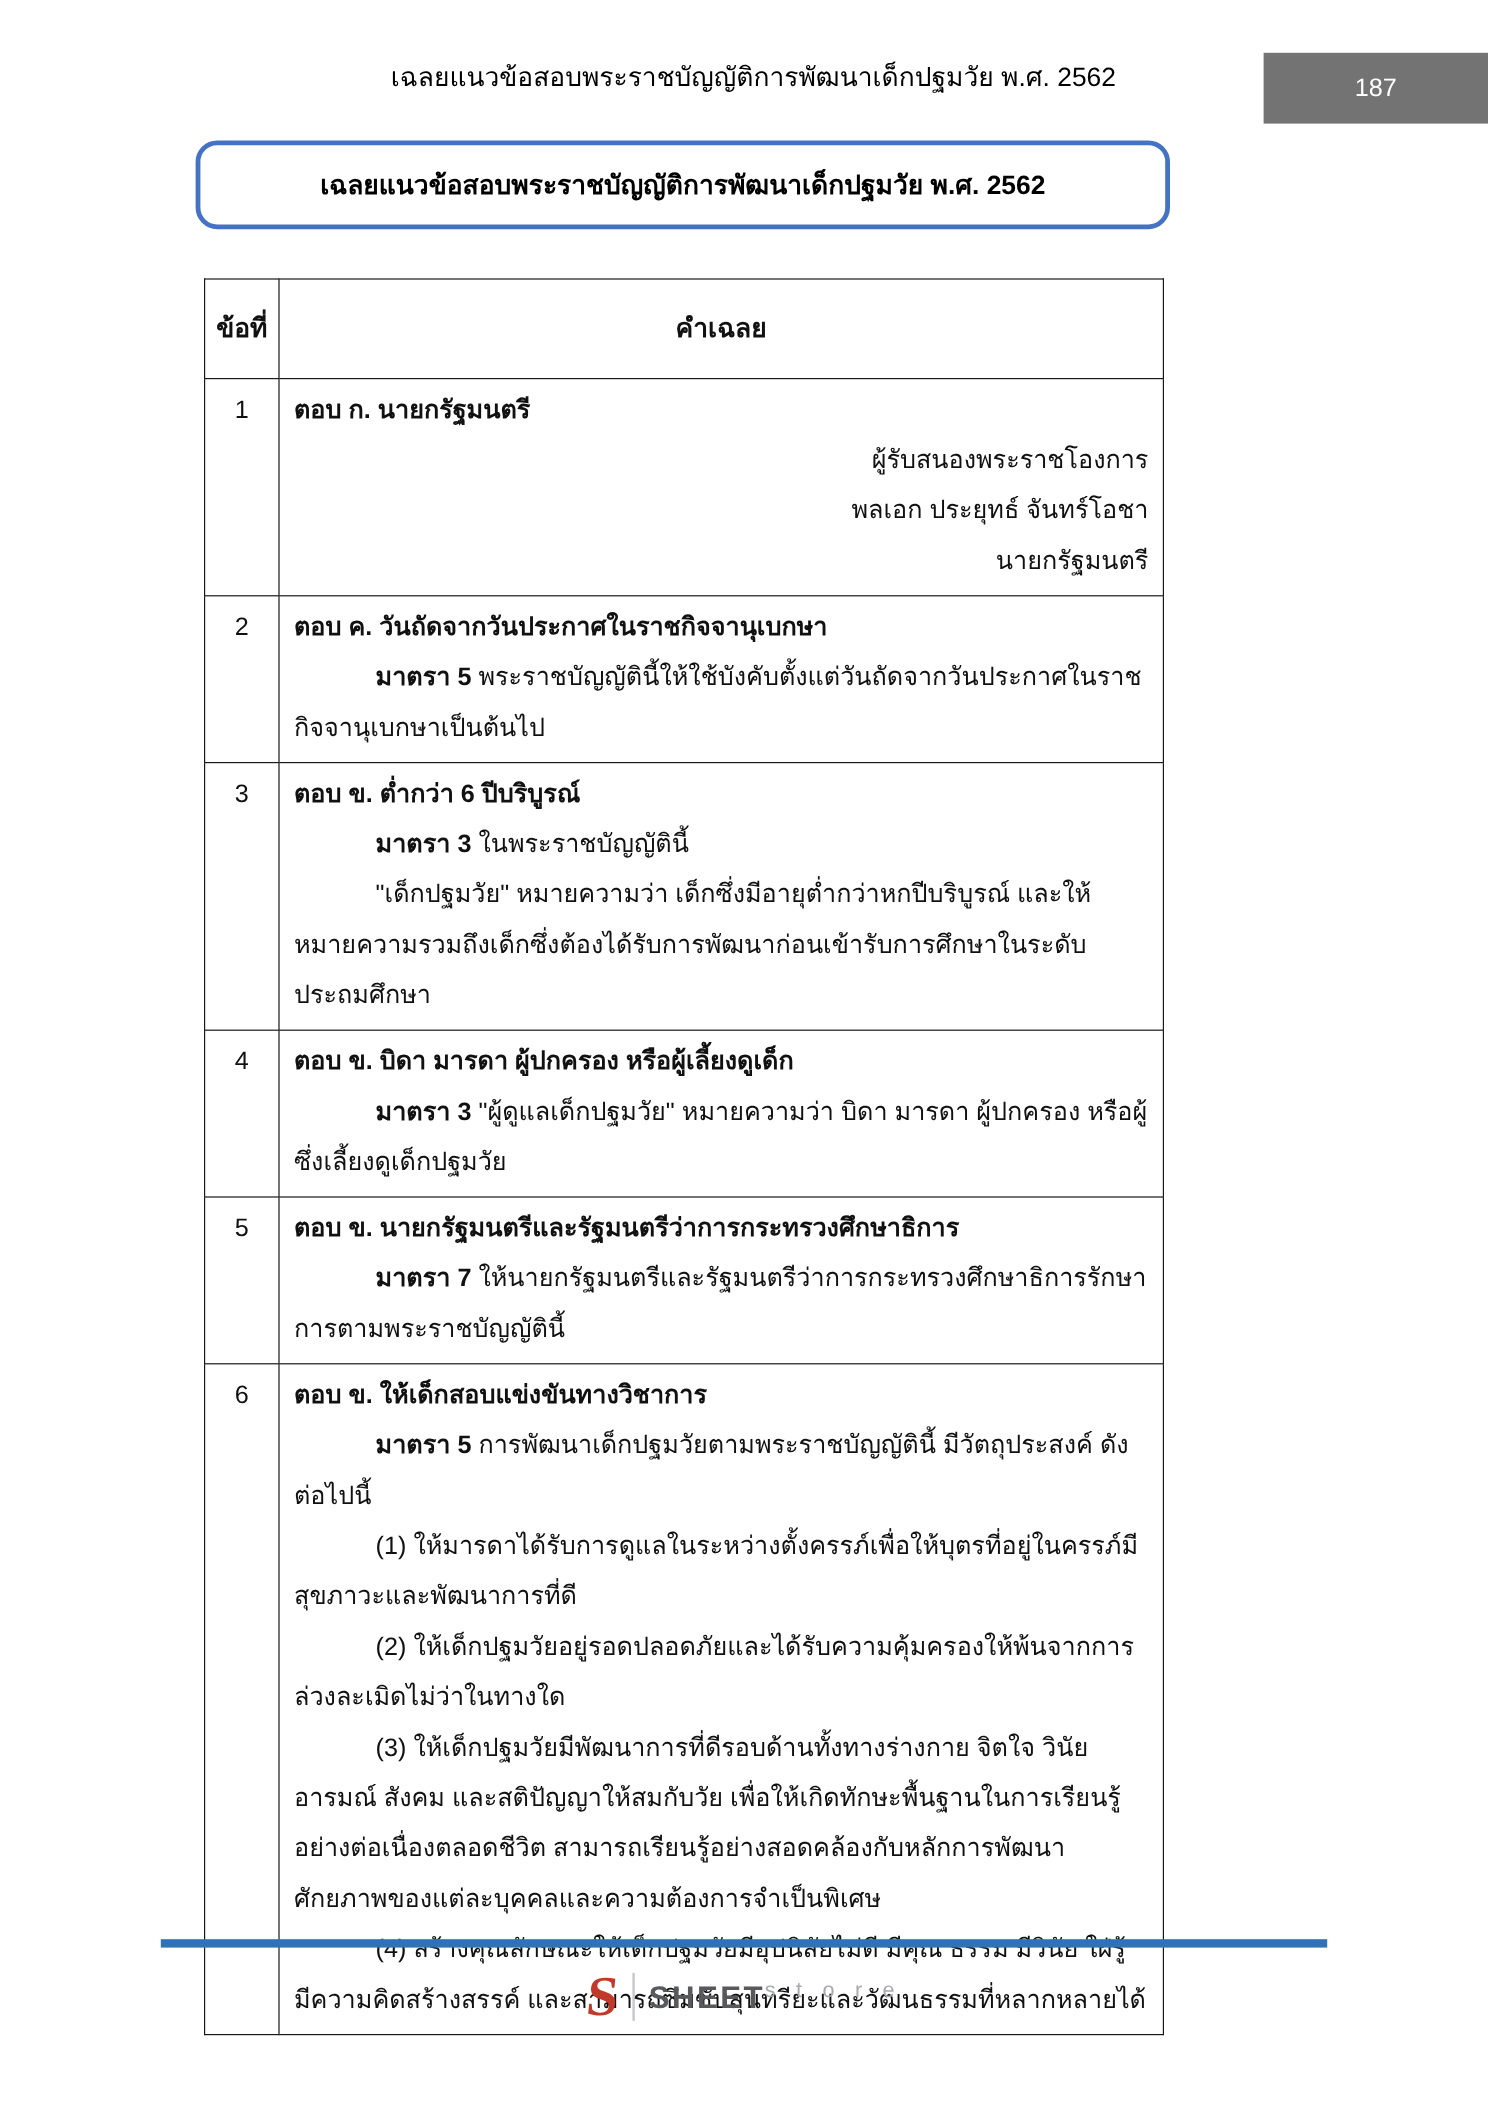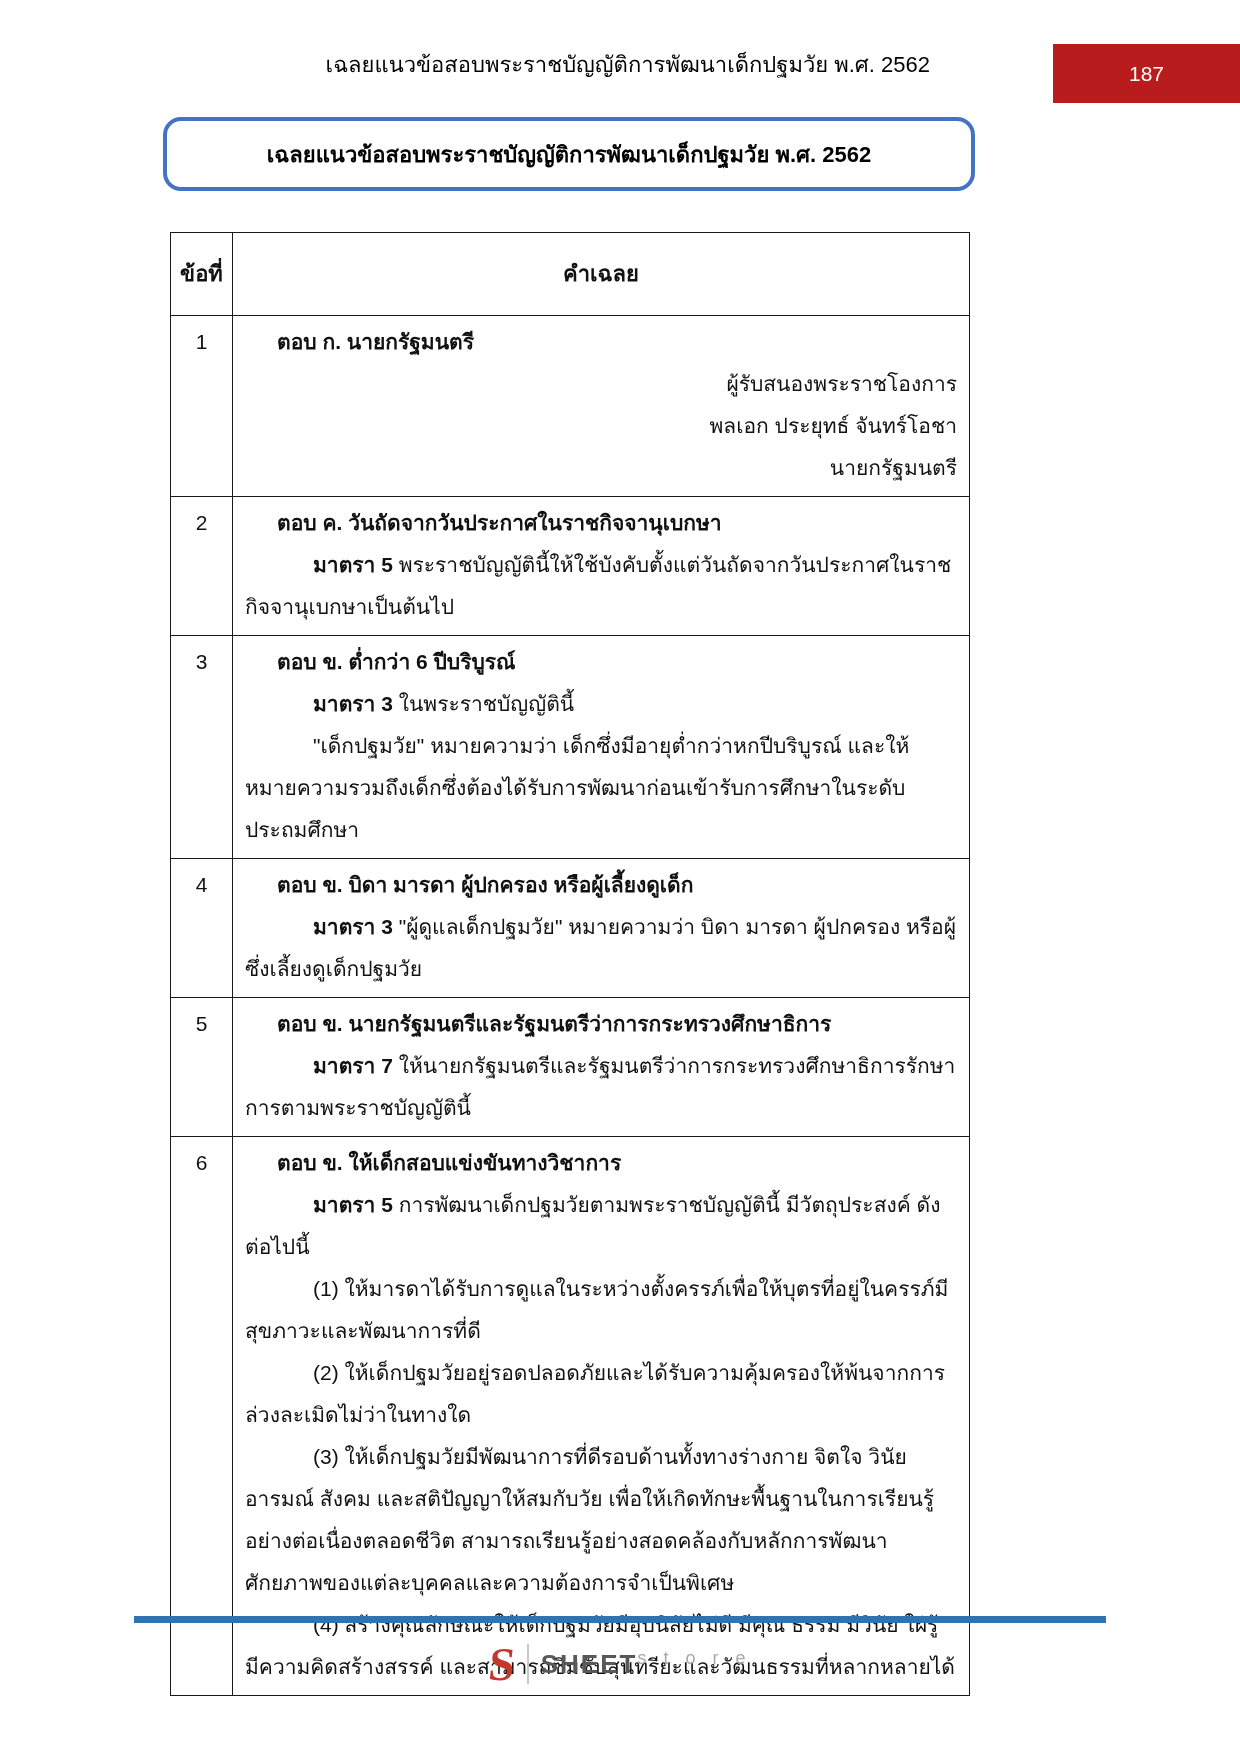--- a/index.html
+++ b/index.html
@@ -27,21 +27,21 @@
     font-size: 22px;
     line-height: 30px;
     color: #000000;
   }
   .page-number-badge {
     position: absolute;
     top: 44px;
     left: 1053px;
     width: 187px;
     height: 59px;
-    background: #b91c1c;
+    background: #737373;
     color: #ffffff;
     font-size: 21px;
     display: flex;
     align-items: center;
     justify-content: center;
   }
 
   
   .title-box {
     position: absolute;
@@ -85,21 +85,21 @@
     padding: 20px 6px;
   }
   td.col-no {
     width: 62px;
     text-align: center;
     padding: 5px 4px;
   }
   td.col-answer {
     padding: 5px 12px 7px 12px;
   }
-  .answer-head { font-weight: bold; margin-left: 32px; }
+  .answer-head { font-weight: bold; }
   .centered-line { text-align: right; }
   .para { text-indent: 68px; }
   .para b { font-weight: bold; }
 
   
   .footer-rule {
     position: absolute;
     top: 1616px;
     left: 134px;
     width: 972px;

